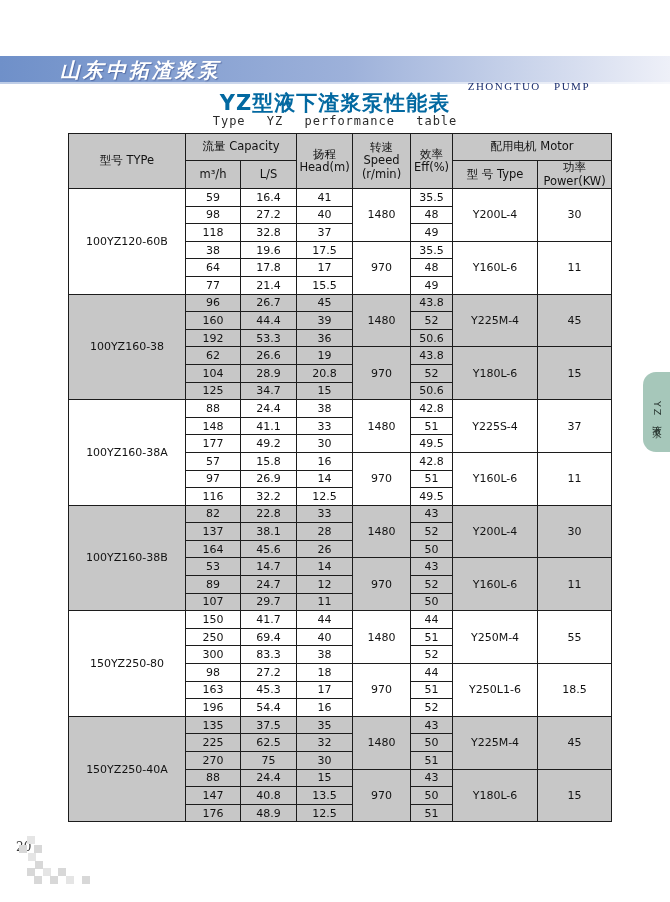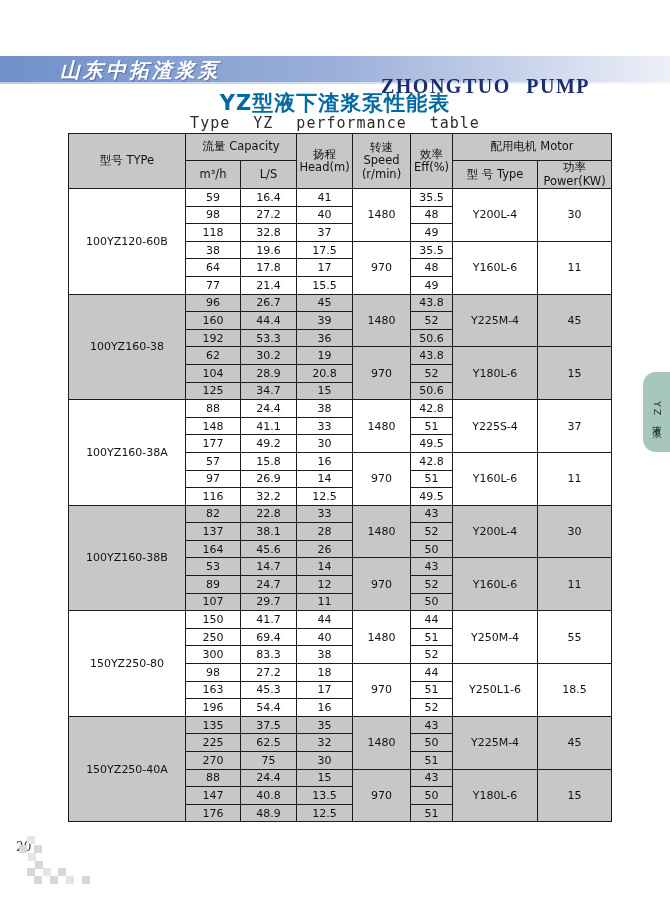--- a/index.html
+++ b/index.html
@@ -20,33 +20,33 @@
     padding:0 80px 0 60px; box-sizing:border-box;
   }
   .logo {
     color:#ffffff; font-family:"DejaVu Serif", serif;
     font-style:italic; font-weight:bold; font-size:20px; letter-spacing:3px;
     text-shadow:1px 1px 1px rgba(40,60,120,.45);
     white-space:nowrap;
   }
   .brand {
     color:var(--brand,#1b2e6e); font-family:"Liberation Serif", serif;
-    font-weight:bold; font-size:20px; letter-spacing:1.5px; word-spacing:9px;
+    font-weight:normal; font-size:11px; letter-spacing:1.5px; word-spacing:9px;
     white-space:nowrap;
     margin-top:32px;
   }
 
   
   .title-zh {
     position:absolute; top:89px; left:0; width:670px; text-align:center;
     font-size:21px; font-weight:bold; color:#0369a1; letter-spacing:1px;
   }
   .title-en {
     position:absolute; top:114px; left:0; width:670px; text-align:center;
-    font-family:"DejaVu Sans Mono", monospace; font-size:15px;
+    font-family:"DejaVu Sans Mono", monospace; font-size:12px;
     word-spacing:13px; letter-spacing:1px; color:#2b2b2b;
   }
 
   
   table.perf {
     position:absolute; left:68px; top:133px; width:543px;
     border-collapse:collapse; table-layout:fixed;
   }
   .perf th, .perf td {
     border:1px solid #1c1c1c; text-align:center; vertical-align:middle;
@@ -194,21 +194,21 @@
           <td>52</td>
         </tr>
         <tr class="shaded">
           <td>192</td>
           <td>53.3</td>
           <td>36</td>
           <td>50.6</td>
         </tr>
         <tr class="shaded">
           <td>62</td>
-          <td>30.2</td>
+          <td>26.6</td>
           <td>19</td>
           <td rowspan="3">970</td>
           <td>43.8</td>
           <td rowspan="3">Y180L-6</td>
           <td rowspan="3">15</td>
         </tr>
         <tr class="shaded">
           <td>104</td>
           <td>28.9</td>
           <td>20.8</td>

